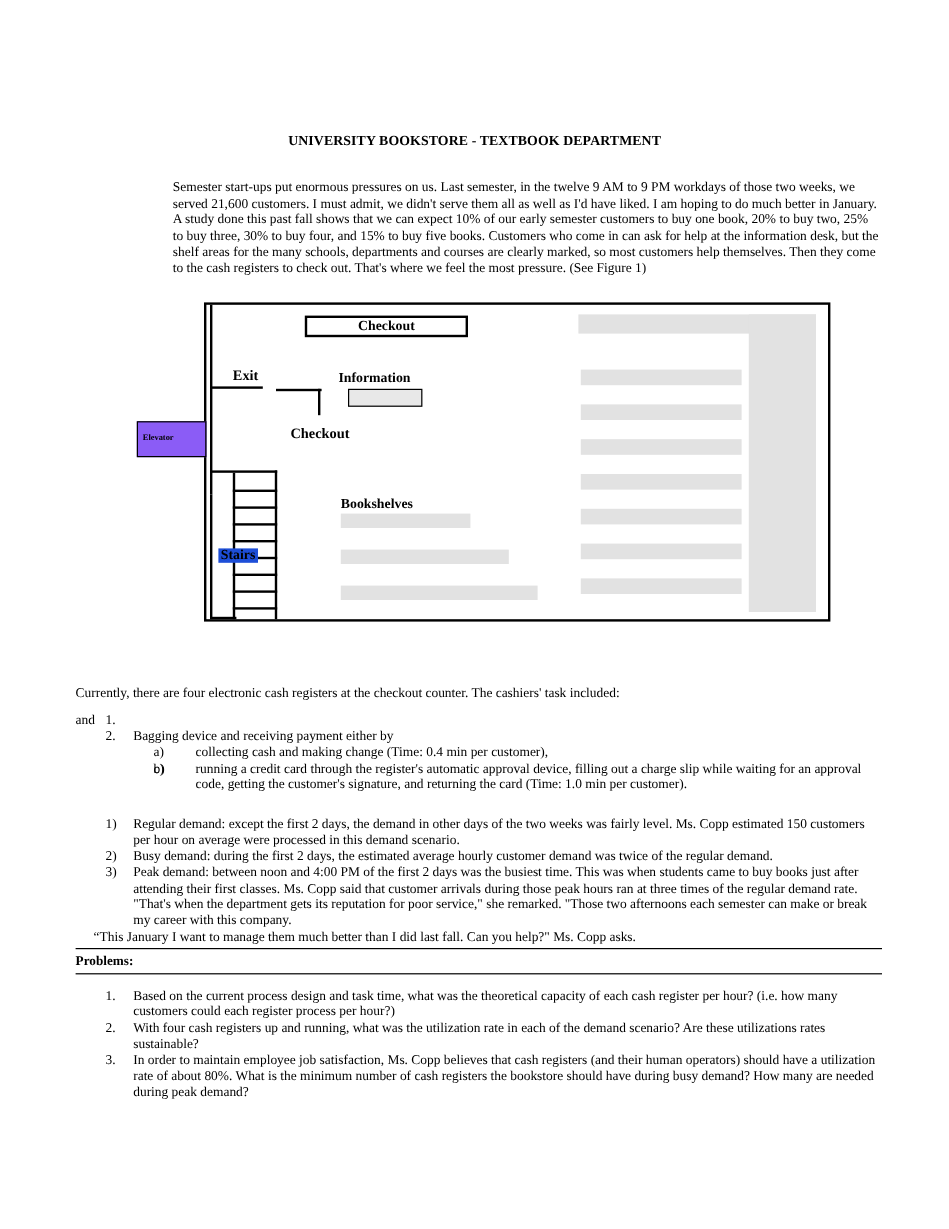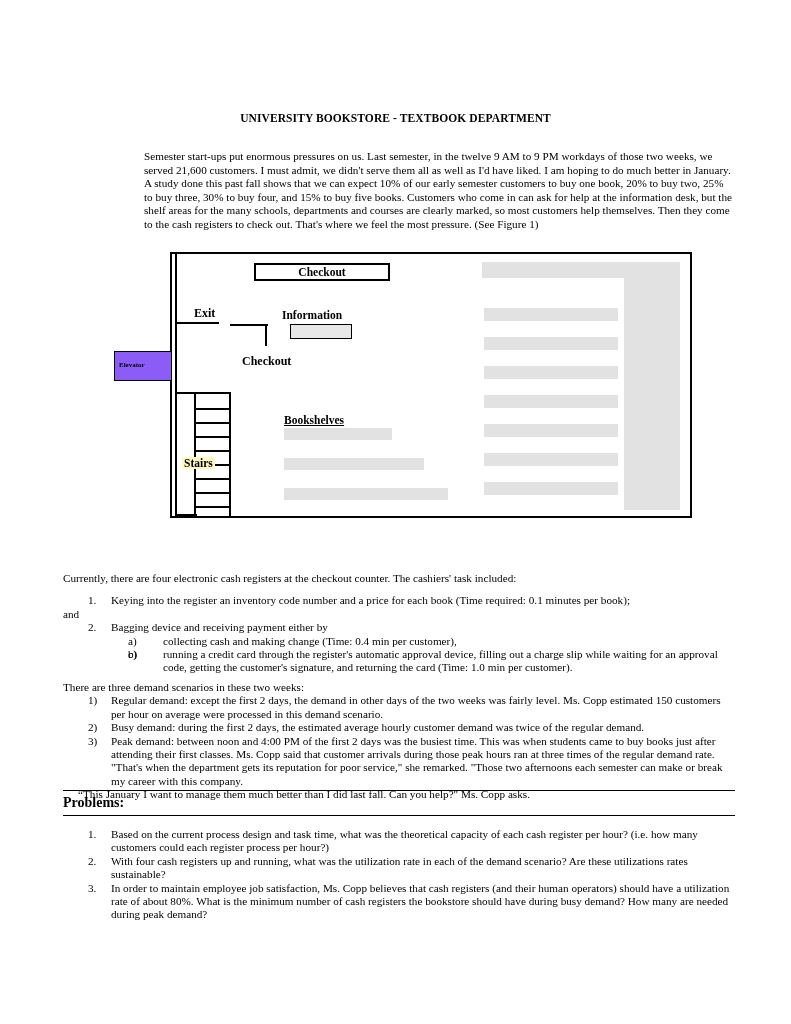--- a/index.html
+++ b/index.html
@@ -114,29 +114,28 @@
     top: 100px;
     font-size: 12px;
     font-weight: bold;
   }
   .bookshelves-label {
     position: absolute;
     left: 112px;
     top: 160px;
     font-size: 11.5px;
     font-weight: bold;
-    text-decoration: underline;
   }
   .stairs-label {
     position: absolute;
     left: 10px;
     top: 203px;
     font-size: 11.5px;
     font-weight: bold;
-    background: #fef9c3;
+    background: #1d4ed8;
     padding: 0 2px;
     z-index: 4;
   }
   .elevator-box {
     position: absolute;
     left: -58px;
     top: 97px;
     width: 58px;
     height: 30px;
     border: 1.6px solid #000;
@@ -253,21 +252,20 @@
   </div>
 
   <div style="position:absolute; left:63px; top:572px; width:672px; font-size:11.2px; line-height:13.4px;">
 
     <div>Currently, there are four electronic cash registers at the checkout counter. The cashiers' task included:</div>
 
     <div style="height:9px;"></div>
 
     <div style="position:relative; padding-left:48px;">
       <span style="position:absolute; left:25px;">1.</span>
-      <span>Keying into the register an inventory code number and a price for each book (Time required: 0.1 minutes per book);</span>
     </div>
 
     <div style="padding-left:0px;">and</div>
 
     <div style="position:relative; padding-left:48px;">
       <span style="position:absolute; left:25px;">2.</span>
       <span>Bagging device and receiving payment either by</span>
     </div>
 
     <div style="position:relative; padding-left:100px;">
@@ -279,41 +277,40 @@
     </div>
     <div style="position:relative; padding-left:100px;">
       <span style="position:absolute; left:65px;">c)</span>
       <span>running a credit card through the register's automatic approval device, filling out a charge slip while waiting for an approval code, getting the customer's signature, and returning the card (Time: 1.0 min per customer).</span>
     </div>
 
   </div>
 
   <div style="position:absolute; left:63px; top:681px; width:672px; font-size:11.2px; line-height:13.4px;">
 
-    <div>There are three demand scenarios in these two weeks:</div>
 
     <div style="position:relative; padding-left:48px;">
       <span style="position:absolute; left:25px;">1)</span>
       <span>Regular demand: except the first 2 days, the demand in other days of the two weeks was fairly level. Ms. Copp estimated 150 customers per hour on average were processed in this demand scenario.</span>
     </div>
     <div style="position:relative; padding-left:48px;">
       <span style="position:absolute; left:25px;">2)</span>
       <span>Busy demand: during the first 2 days, the estimated average hourly customer demand was twice of the regular demand.</span>
     </div>
     <div style="position:relative; padding-left:48px;">
       <span style="position:absolute; left:25px;">3)</span>
       <span>Peak demand:  between noon and 4:00 PM of the first 2 days was the busiest time. This was when students came to buy books just after attending their first classes. Ms. Copp said that customer arrivals during those peak hours ran at three times of the regular demand rate. "That's when the department gets its reputation for poor service," she remarked. "Those two afternoons each semester can make or break my career with this company.</span>
     </div>
 
     <div style="padding-left:15px;">“This January I want to manage them much better than I did last fall. Can you help?" Ms. Copp asks.</div>
   </div>
 
   <div style="position:absolute; left:63px; top:790px; width:672px;">
     <div style="border-top:1.5px solid #000; height:0;"></div>
-    <div style="font-size:14px; font-weight:bold; margin-top:4px;">Problems:</div>
+    <div style="font-size:11px; font-weight:bold; margin-top:4px;">Problems:</div>
     <div style="border-top:1.2px solid #000; margin-top:4px; height:0;"></div>
 
     <div style="margin-top:12px; font-size:11.2px; line-height:13.4px;">
       <div style="position:relative; padding-left:48px;">
         <span style="position:absolute; left:25px;">1.</span>
         <span>Based on the current process design and task time, what was the theoretical capacity of each cash register per hour? (i.e. how many customers could each register process per hour?)</span>
       </div>
       <div style="position:relative; padding-left:48px;">
         <span style="position:absolute; left:25px;">2.</span>
         <span>With four cash registers up and running, what was the utilization rate in each of the demand scenario? Are these utilizations rates sustainable?</span>

